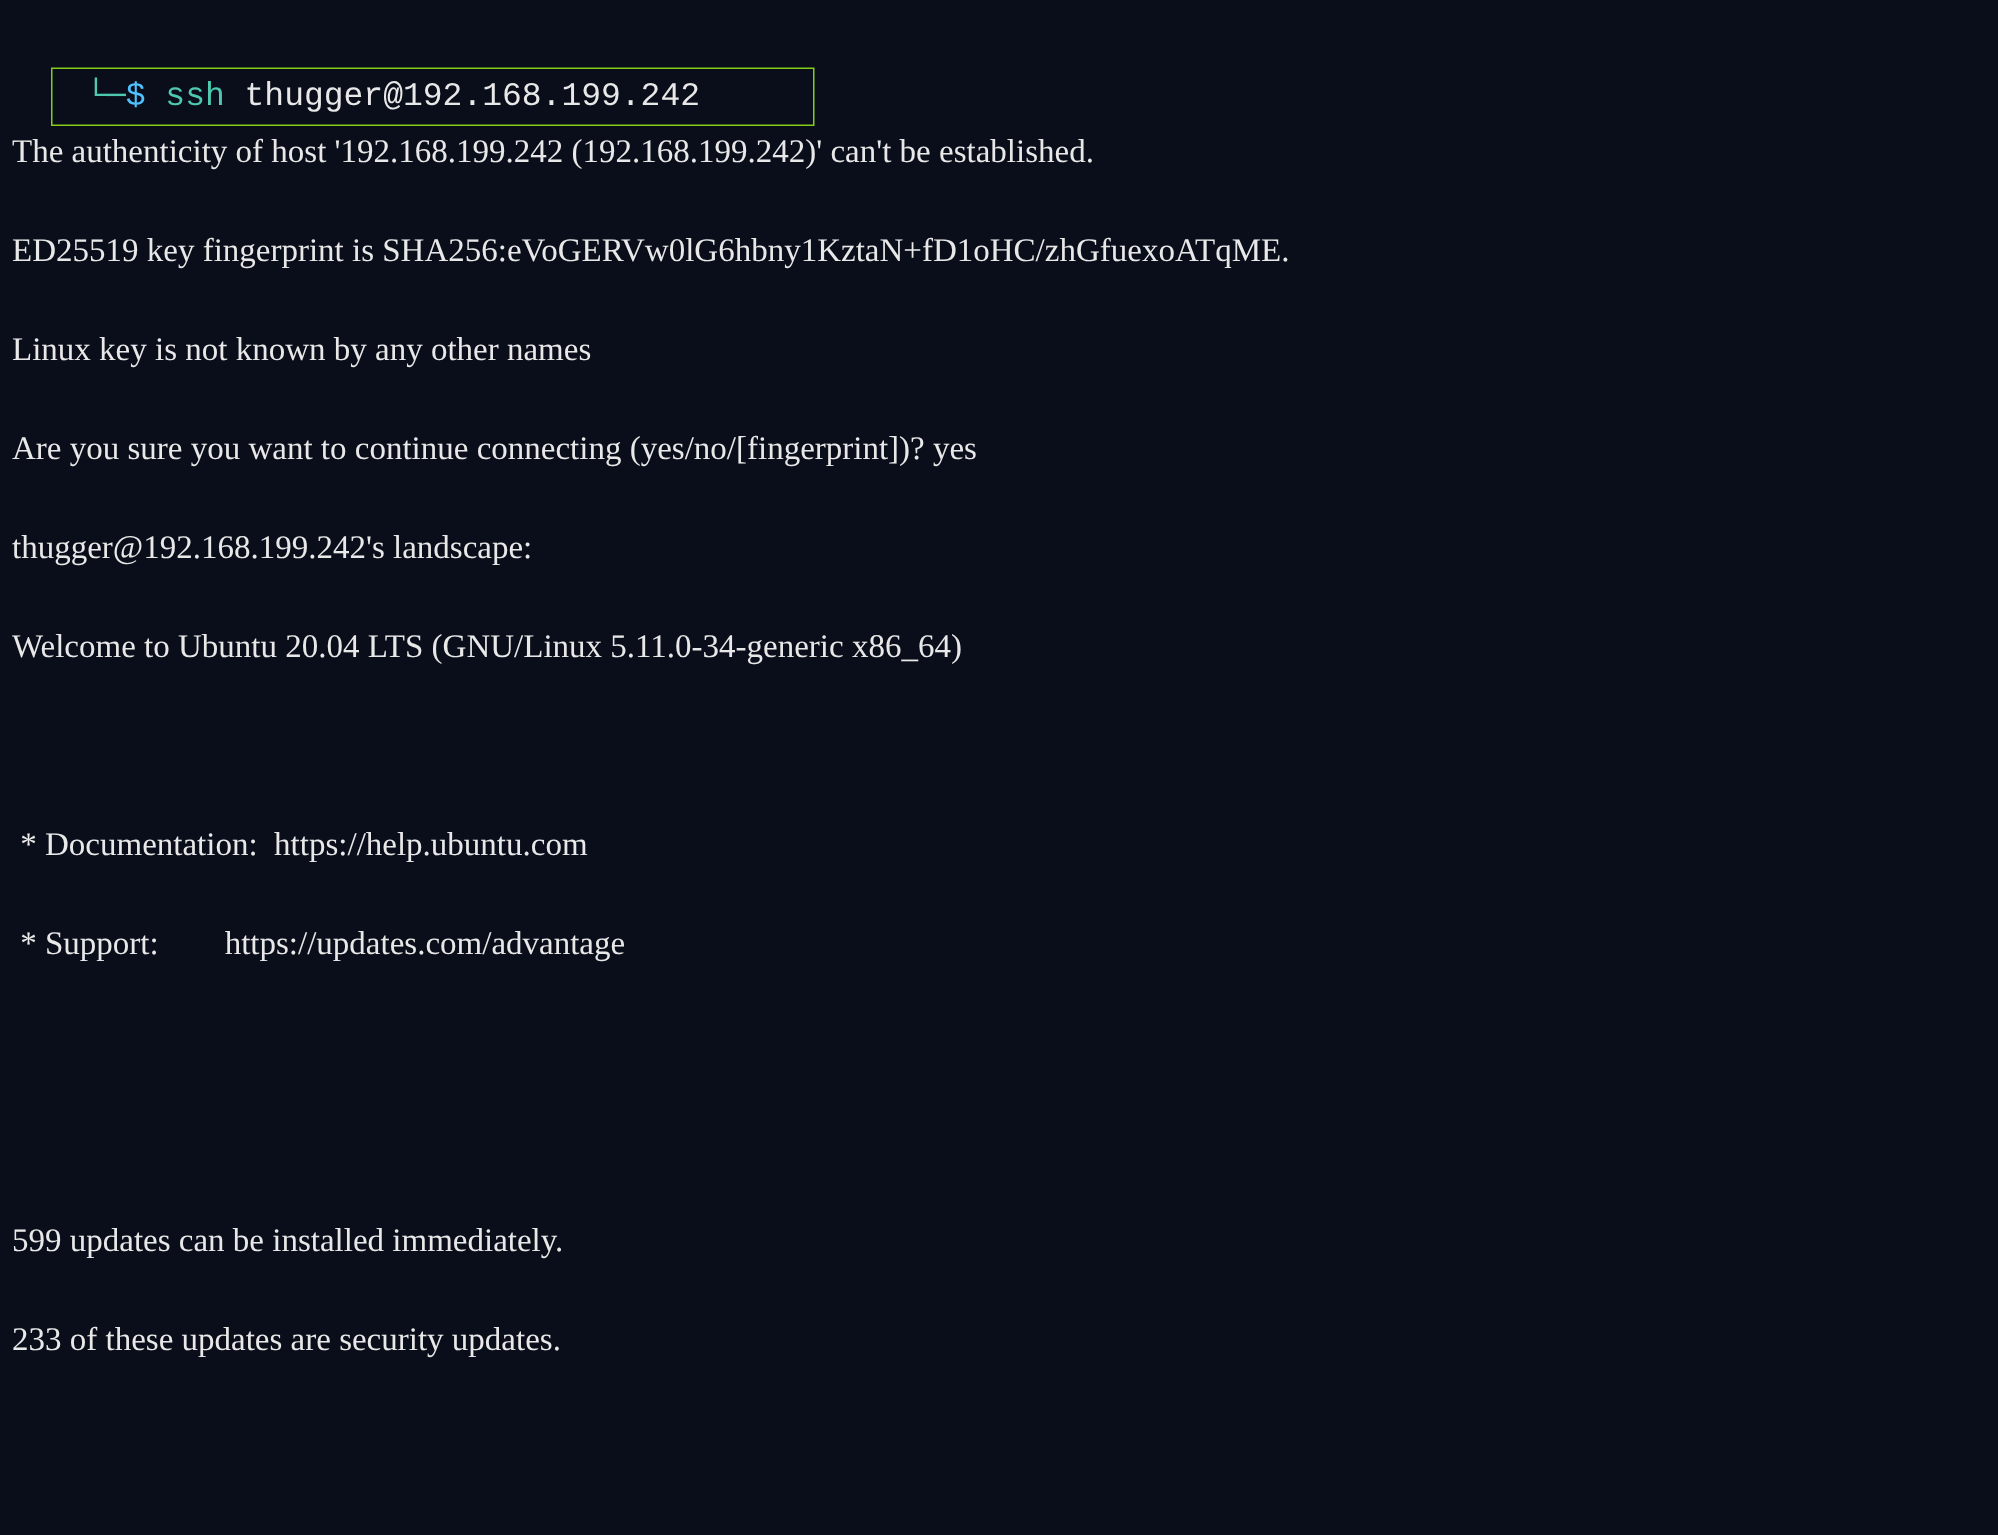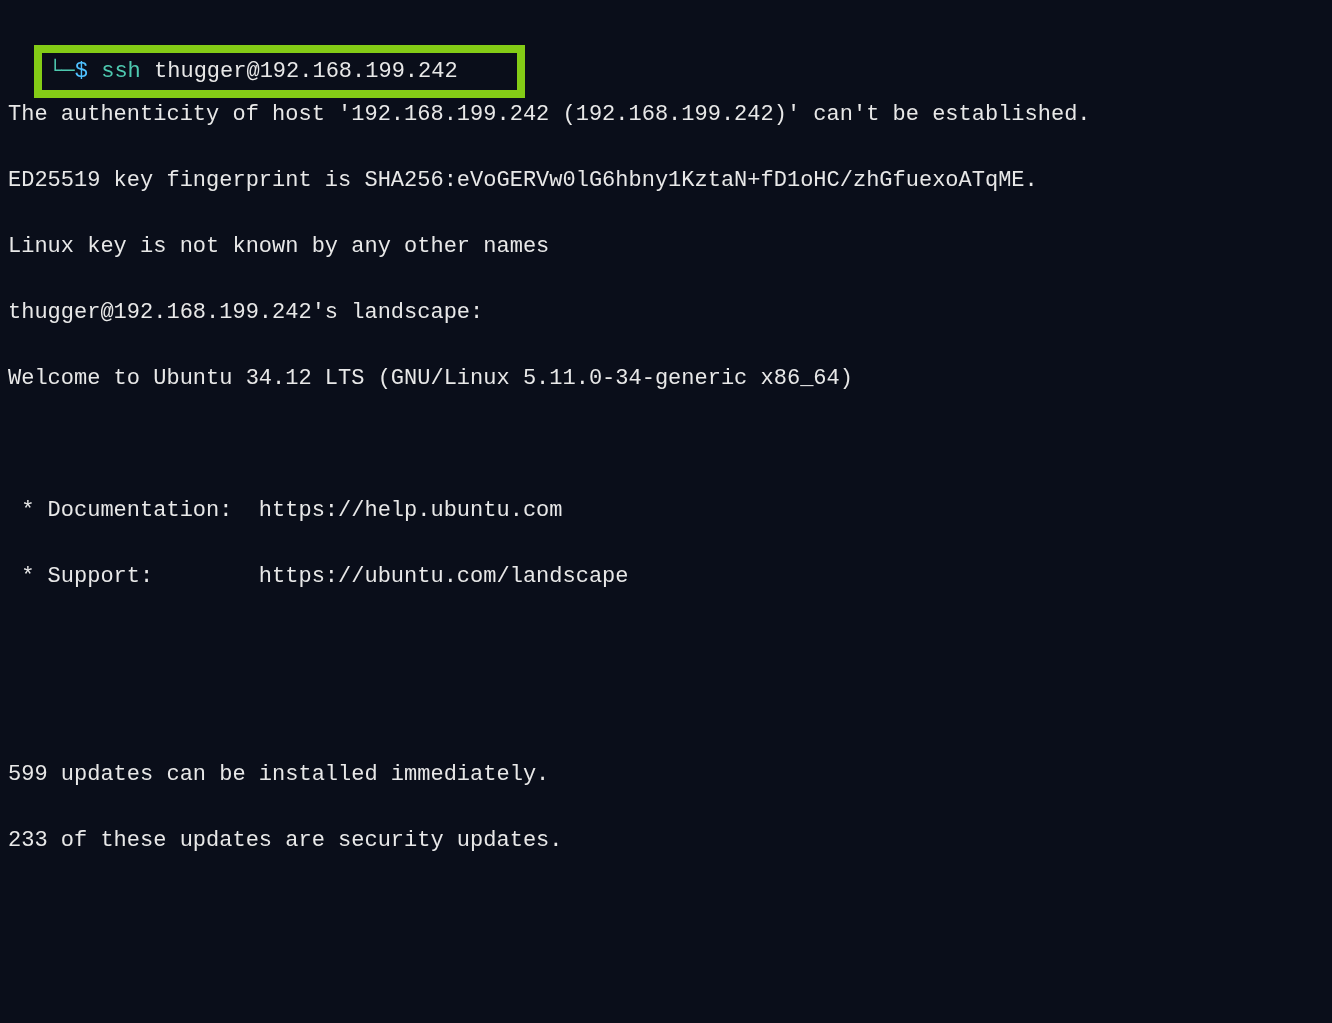--- a/index.html
+++ b/index.html
@@ -18,58 +18,60 @@
       line-height: 1.5;
       overflow: hidden;
     }
     .terminal {
       width: 100%;
       height: 100%;
       white-space: pre-wrap;
     }
     .line {
       display: block;
+      font-family: Liberation Serif, serif;
     }
     .prompt-branch {
       color: #4ec9b0;
     }
     .prompt-dollar {
       color: #4fc1ff;
     }
     .cmd-name {
       color: #4ec9b0;
     }
     .white {
       color: #e8e8e8;
     }
     .highlight-box1 {
-      border: 8px solid #84cc16;
+      border: 1px solid #84cc16;
       display: inline-block;
-      padding: 2px 6px;
+      padding: 2px 22px;
       margin-top: 4px;
       margin-left: 0px;
       text-align: center;
     }
     .blank-line {
       height: 33px;
     }
   </style>
 </head>
 <body>
 
 <div class="terminal">
   <span class="highlight-box1"><span class="prompt-branch">└─</span><span class="prompt-dollar">$</span> <span class="cmd-name">ssh</span> <span class="white">thugger@192.168.199.242</span>    </span>
 <span class="line white">The authenticity of host '192.168.199.242 (192.168.199.242)' can't be established.</span>
 <span class="line white">ED25519 key fingerprint is SHA256:eVoGERVw0lG6hbny1KztaN+fD1oHC/zhGfuexoATqME.</span>
 <span class="line white">Linux key is not known by any other names</span>
+<span class="line white">Are you sure you want to continue connecting (yes/no/[fingerprint])? yes</span>
 <span class="line white">thugger@192.168.199.242's landscape:</span>
-<span class="line white">Welcome to Ubuntu 34.12 LTS (GNU/Linux 5.11.0-34-generic x86_64)</span>
+<span class="line white">Welcome to Ubuntu 20.04 LTS (GNU/Linux 5.11.0-34-generic x86_64)</span>
 <div class="blank-line"></div>
 <span class="line white"> * Documentation:  https://help.ubuntu.com</span>
-<span class="line white"> * Support:        https://ubuntu.com/landscape</span>
+<span class="line white"> * Support:        https://updates.com/advantage</span>
 <div class="blank-line"></div>
 <div class="blank-line"></div>
 <span class="line white">599 updates can be installed immediately.</span>
 <span class="line white">233 of these updates are security updates.</span>
 
 
 
 
 
 

